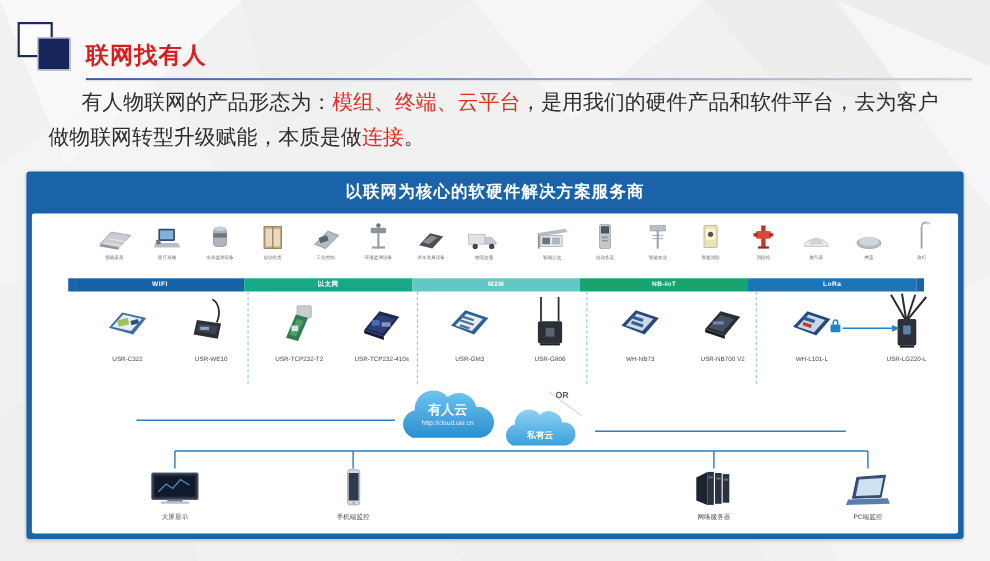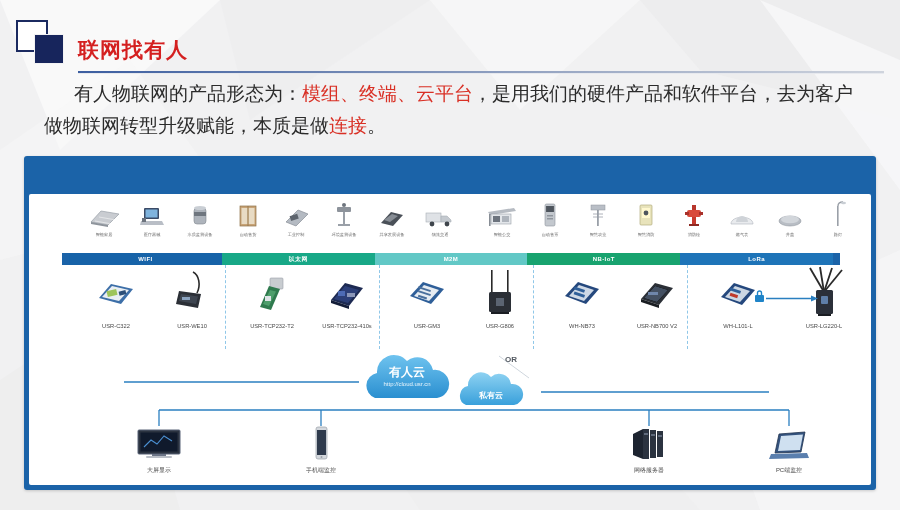--- a/index.html
+++ b/index.html
@@ -104,20 +104,21 @@
     </div>
     <div id="title">联网找有人</div>
     <div id="title-rule"></div>
   </div>
 
   <div id="para">
     <span class="ind"></span><span>有人物联网的产品形态为：</span><span class="red">模组、终端、云平台</span><span>，是用我们的硬件产品和软件平台，去为客户做物联网转型升级赋能，本质是做</span><span class="red">连接</span><span>。</span>
   </div>
 
   <div id="card">
+    <div id="card-title">以联网为核心的软硬件解决方案服务商</div>
 
     <div id="card-body">
 
       <div id="industry-row">
 
         <div class="ind-item" style="left:46px">
           <div class="ind-ico">
             <svg width="34" height="20" viewBox="0 0 34 20">
                 <polygon points="4,14 14,3 32,6 21,17" fill="#c9ccd1" stroke="#9aa0a8" stroke-width=".7"></polygon>
                 <polygon points="4,14 21,17 21,19 4,16" fill="#8e949c"></polygon>

